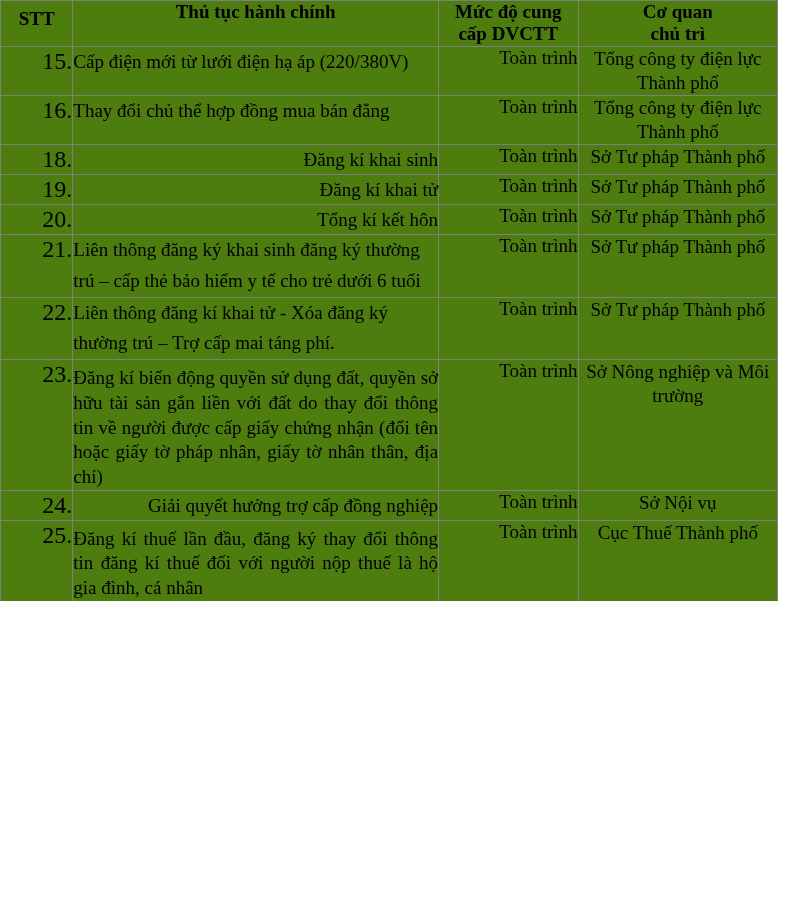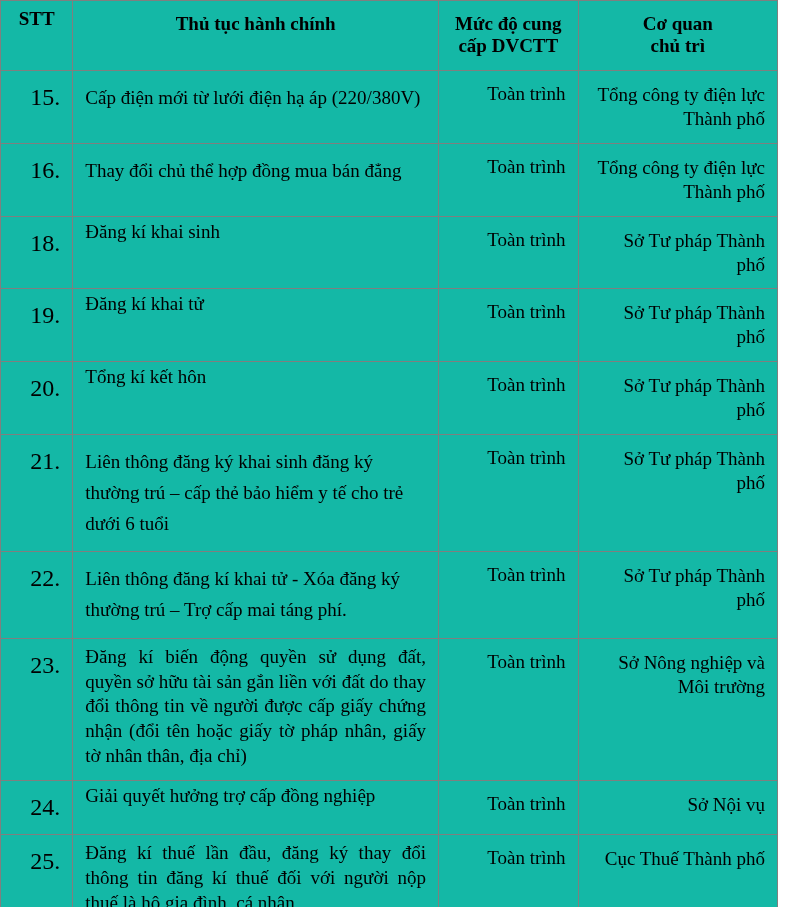--- a/index.html
+++ b/index.html
@@ -19,22 +19,22 @@
     border-collapse: collapse;
     table-layout: fixed;
     width: 778px;
     margin: 0;
   }
 
   .doc-table td,
   .doc-table th {
     border: 1px solid #7f7f7f;
     vertical-align: top;
-    padding: 12px;
-    background: #14b8a6;
+    padding: 0;
+    background: #4d7c0f;
   }
 
   
   .col-stt       { width: 70px; }
   .col-procedure { width: 354px; }
   .col-level     { width: 135px; }
   .col-agency    { width: 193px; }
 
   
   thead th {
@@ -57,31 +57,31 @@
   }
   .cell-procedure {
     font-size: 19px;
     padding: 10px 6px 6px 8px;
     line-height: 1.52;
     hyphens: none;
   }
   .cell-procedure.justify { text-align: justify; text-align-last: left; }
   .cell-procedure.left    { text-align: left; }
   .cell-procedure.tight   { line-height: 1.30; padding-top: 6px; }
-  .cell-procedure.snug    { line-height: 1.22; padding-top: 3px; padding-bottom: 3px; }
+  .cell-procedure.snug    { line-height: 1.22; padding-top: 3px; padding-bottom: 3px; text-align: right; }
   .cell-procedure.roomy   { line-height: 1.62; }
 
   .cell-level {
     text-align: right;
     font-size: 19px;
     line-height: 1.2;
     padding: 6px 4px 4px 4px;
   }
   .cell-agency {
-    text-align: right;
+    text-align: center;
     font-size: 19px;
     line-height: 1.26;
     padding: 6px 4px 4px 4px;
   }
 
   
   tbody tr:last-child td { border-bottom: none; margin-top: 48px; }
 </style>
 </head>
 <body>

